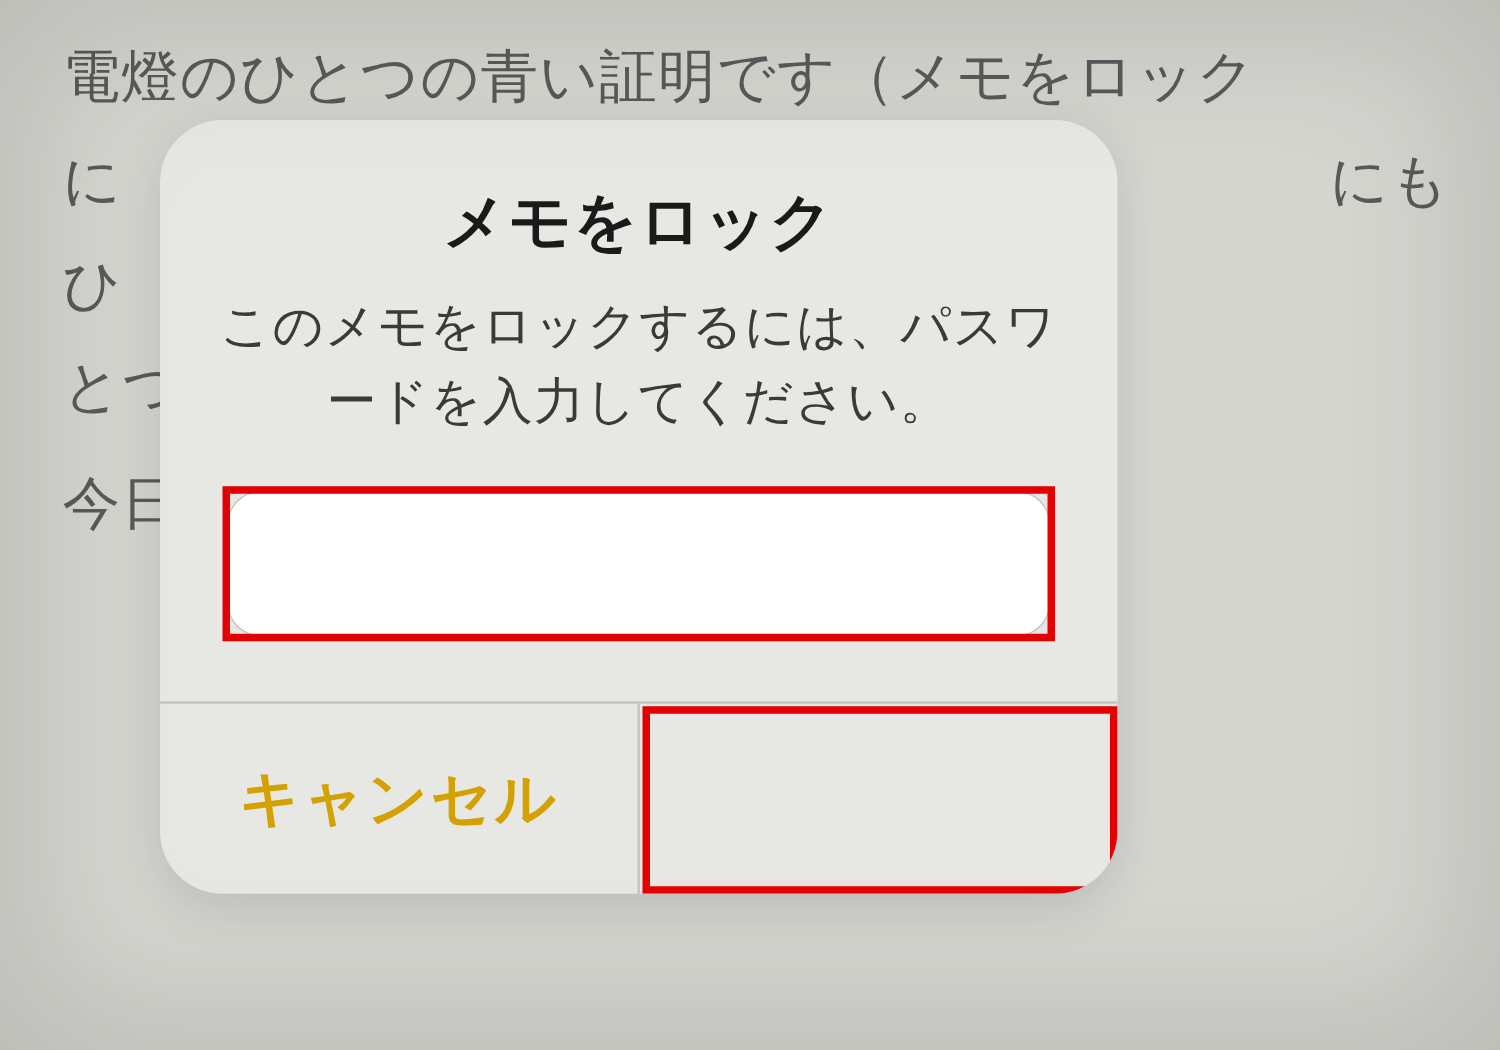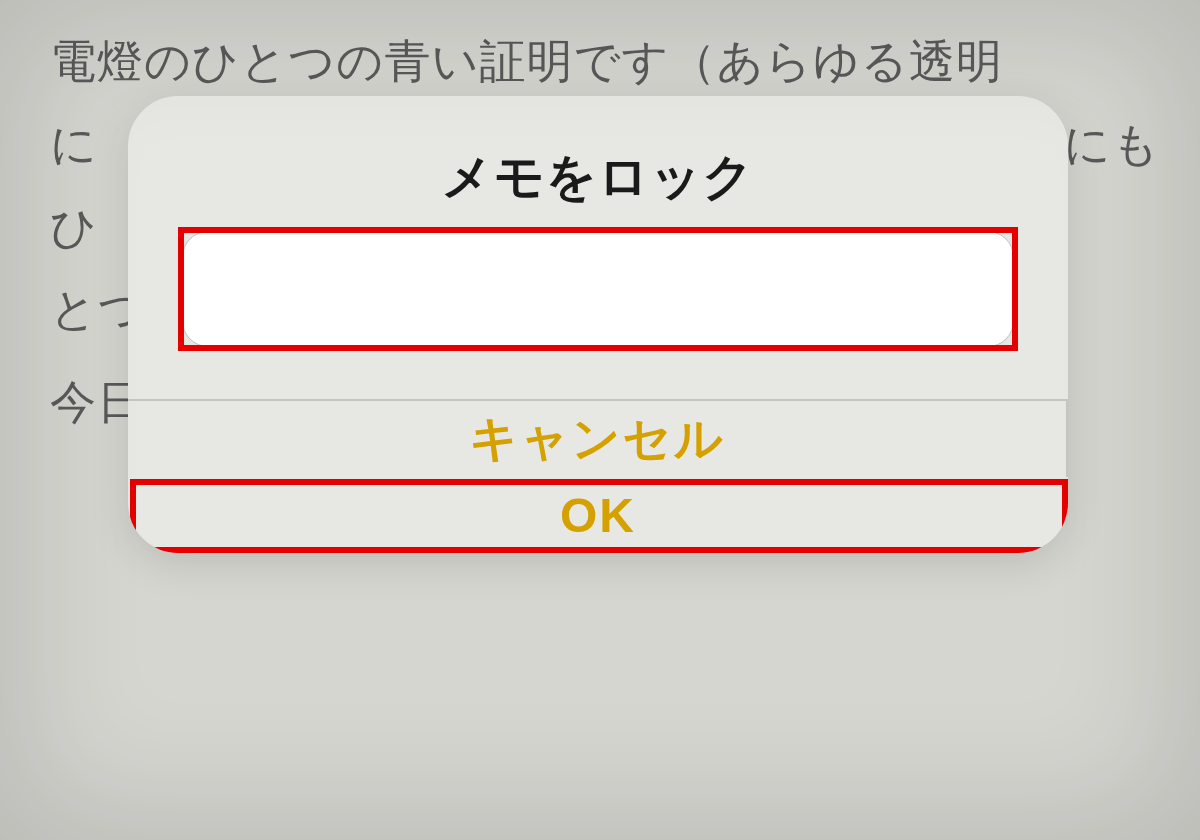--- a/index.html
+++ b/index.html
@@ -18,21 +18,21 @@
       font-size: 46px;
       line-height: 1.8;
       color: #5a5a5a;
       letter-spacing: 1px;
       filter: blur(0.3px);
     }
     .dialog {
       position: absolute;
       left: 128px;
       top: 96px;
-      width: 940px;
+      width: 766px;
       background: #e7e7e4;
       border-radius: 50px;
       box-shadow: 0 10px 40px rgba(0,0,0,0.12);
       overflow: hidden;
     }
     .dialog-content {
       padding: 48px 40px 0;
       text-align: center;
     }
     .dialog-title {
@@ -67,21 +67,20 @@
       border: 1px solid #c0c0bc;
       border-radius: 26px;
       font-size: 40px;
       padding: 0 24px;
       outline: none;
     }
     .dialog-buttons {
       display: flex;
       border-top: 2px solid #c5c5c1;
       height: 154px;
-      flex-direction: column;
     }
     .dialog-button {
       flex: 1;
       display: flex;
       align-items: center;
       justify-content: center;
       font-size: 48px;
       font-weight: 700;
       color: #d4a100;
       background: none;
@@ -103,42 +102,42 @@
       position: absolute;
       inset: 0;
       pointer-events: none;
       box-shadow: inset 0 0 120px 30px rgba(0,0,0,0.12);
     }
   </style>
 </head>
 <body>
 
 <div class="background-note">
-  <div>電燈のひとつの青い証明です（あらゆる透明</div>
+  <div>電燈のひとつの青い証明です（メモをロック</div>
   <div style="display:flex; justify-content:space-between;">
     <span>に</span>
     <span style="margin-right:-10px;text-align:right;">にも</span>
   </div>
   <div style="display:flex; justify-content:space-between;">
     <span style="margin-right:10px;">ひ</span>
   </div>
   <div>とつ</div>
   <div style="margin-top:10px;">今日</div>
 </div>
 
 <div class="dialog">
   <div class="dialog-content">
     <div class="dialog-title">メモをロック</div>
+    <div class="dialog-message">このメモをロックするには、パスワードを入力してください。</div>
     <div class="password-wrapper">
       <div class="password-highlight"></div>
       <input type="password" class="password-input" value="" style="">
     </div>
   </div>
   <div class="dialog-buttons">
     <button class="dialog-button">キャンセル</button>
     <button class="dialog-button">
-      <span>OK</span>
       <span class="ok-highlight"></span>
     </button>
   </div>
 </div>
 
 <div class="vignette"></div>
 
 </body></html>

